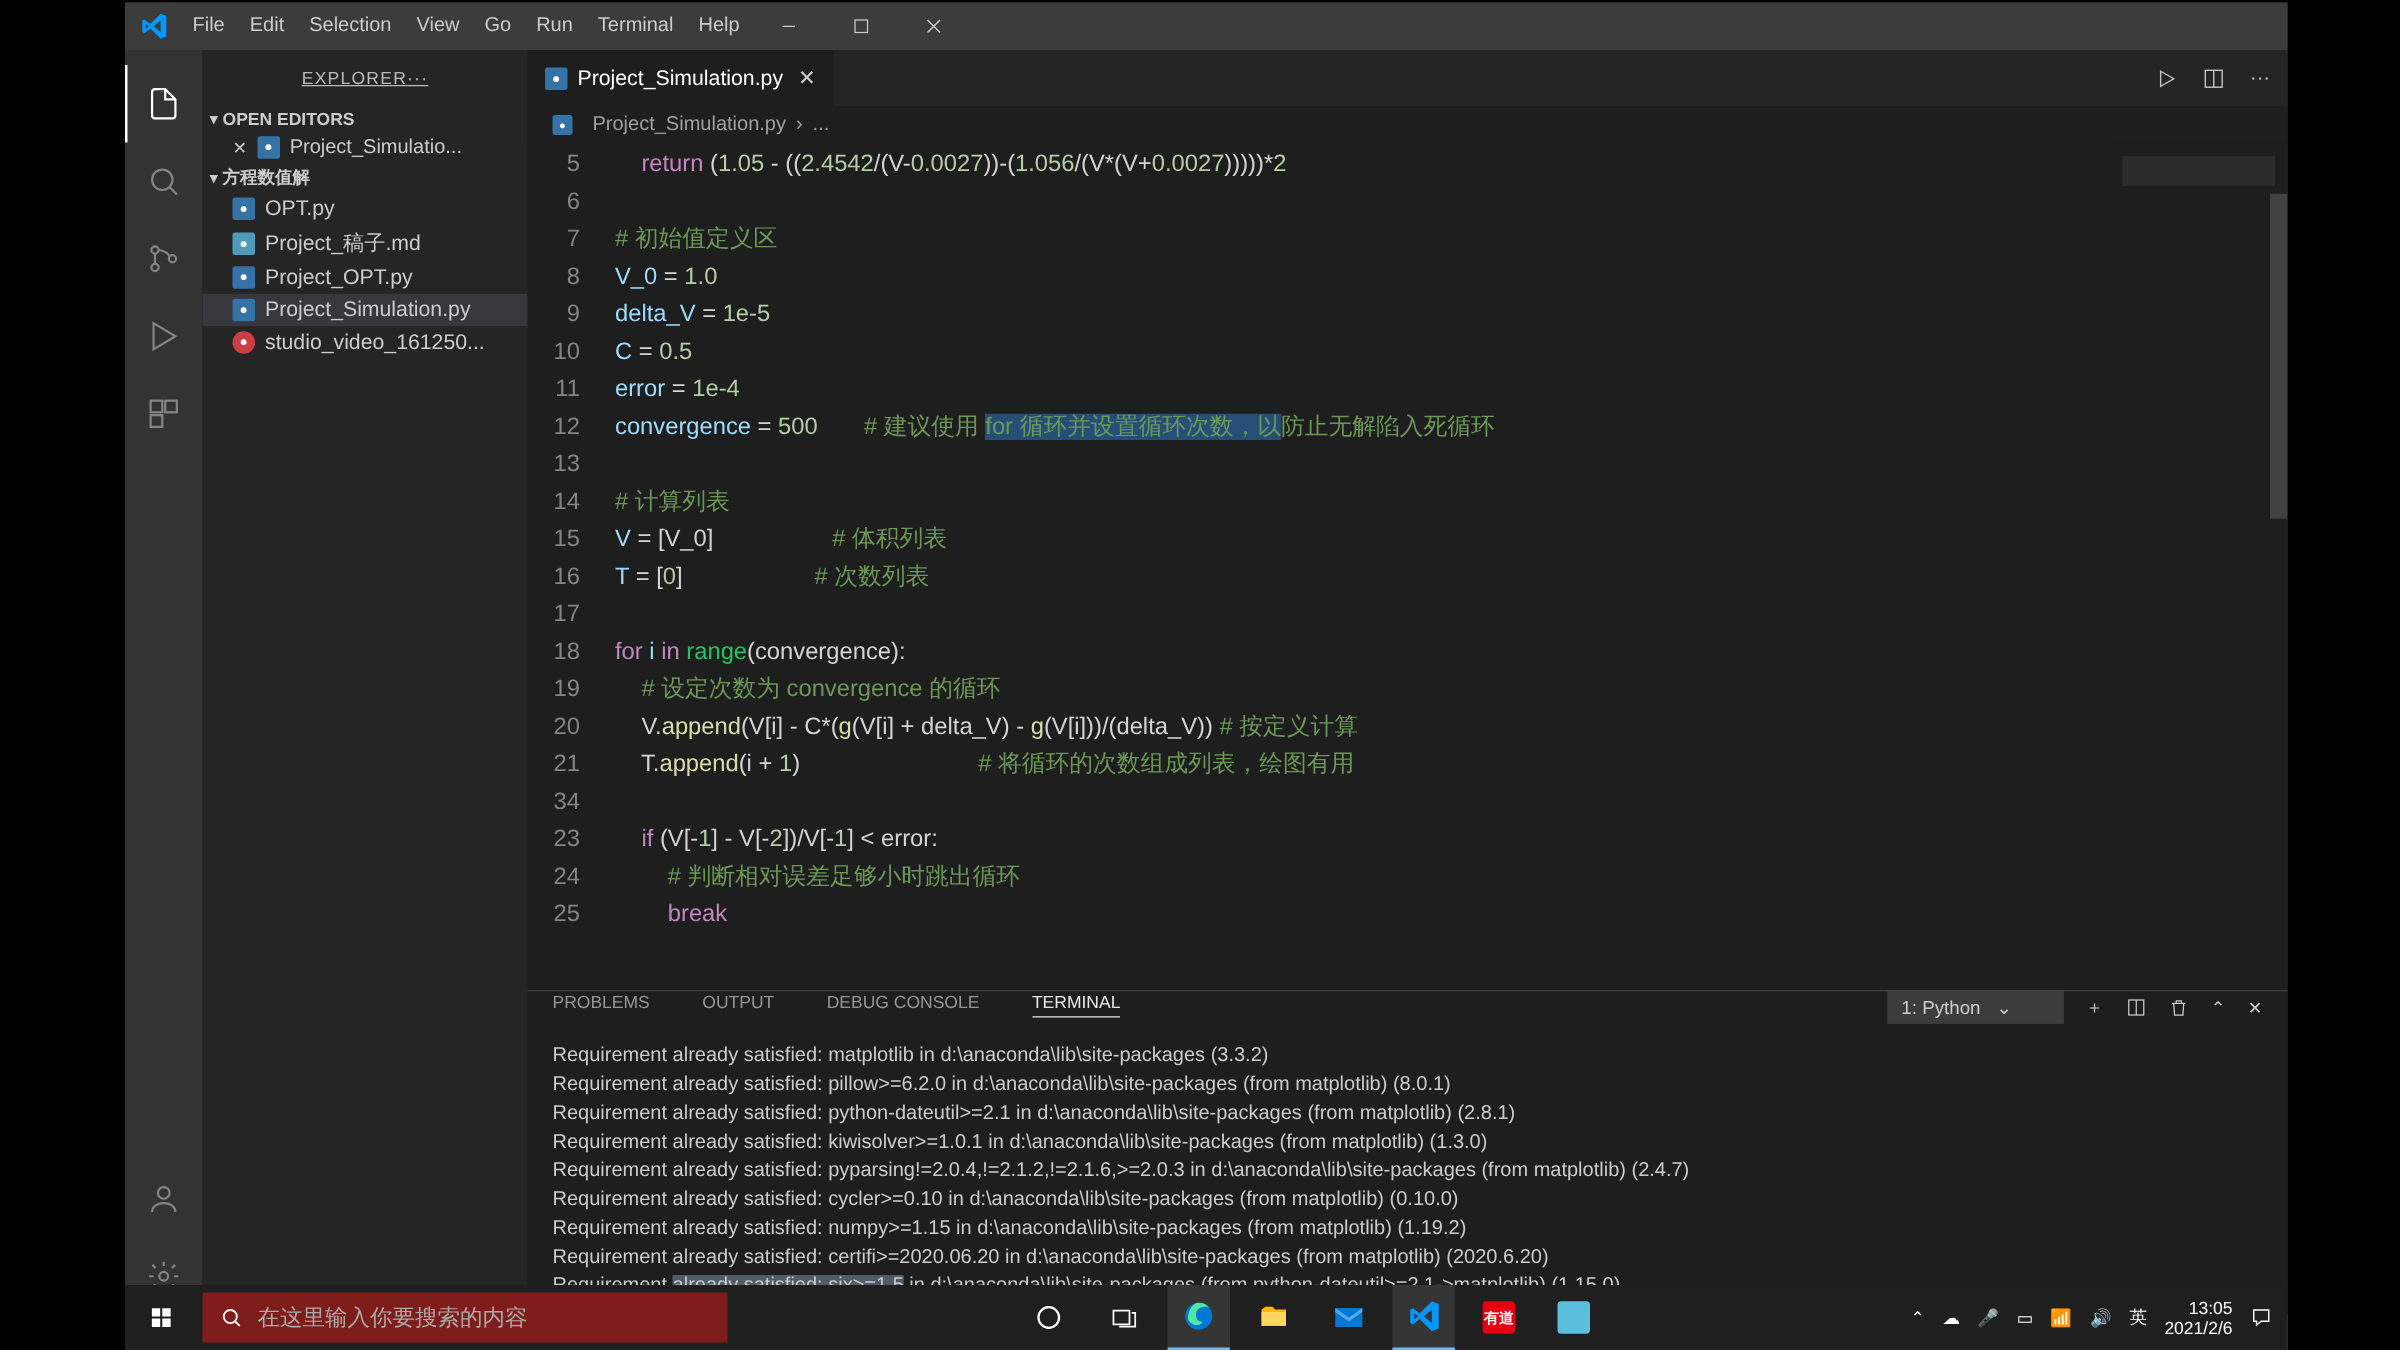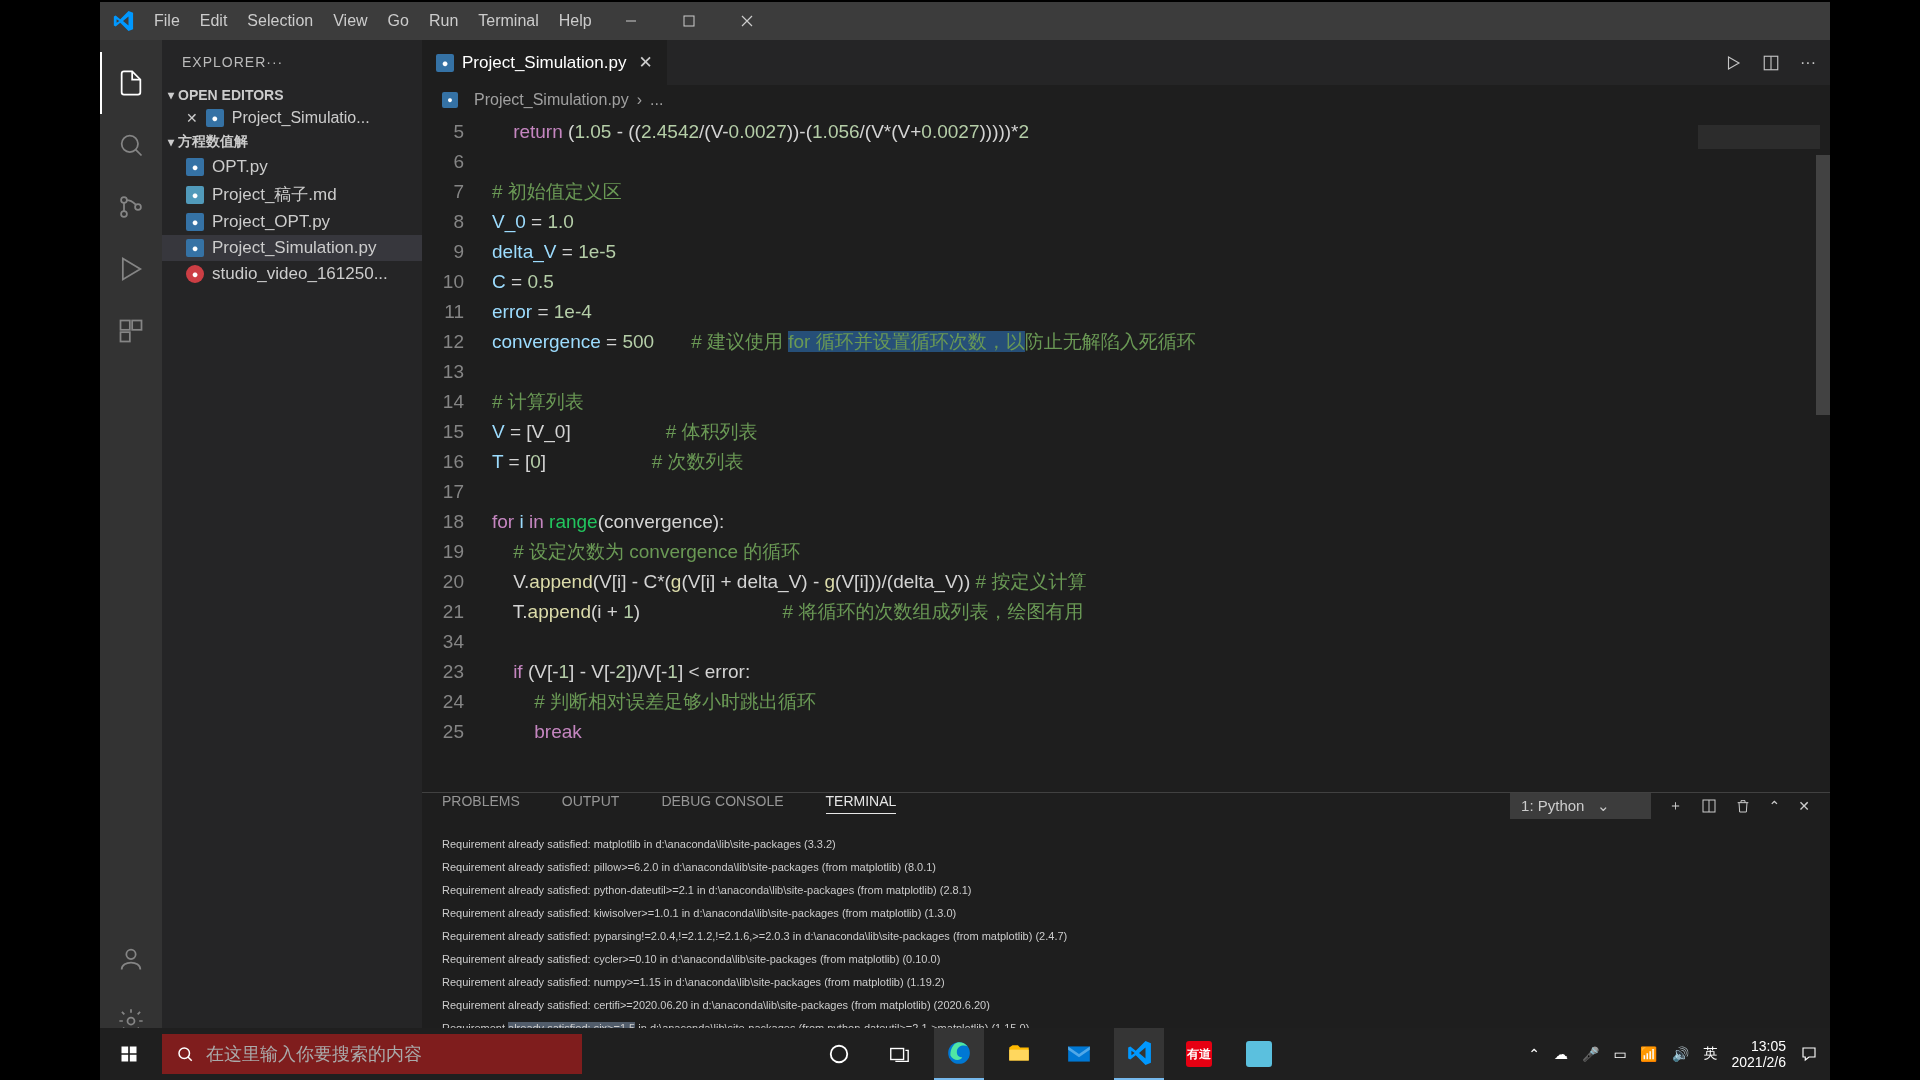--- a/index.html
+++ b/index.html
@@ -24,21 +24,21 @@
 
 
 .main { flex: 1; display: flex; min-height: 0; }
 .activitybar { width: 62px; background: #333333; display: flex; flex-direction: column; align-items: center; padding-top: 12px; }
 .activitybar .act-item { width: 62px; height: 62px; display: flex; align-items: center; justify-content: center; color: #858585; position: relative; }
 .activitybar .act-item.active { color: #ffffff; }
 .activitybar .act-item.active::before { content: ""; position: absolute; left: 0; top: 0; bottom: 0; width: 2px; background: #fff; }
 .activitybar .spacer { flex: 1; }
 
 .sidebar { width: 260px; background: #252526; display: flex; flex-direction: column; font-size: 16px; }
-.sidebar-title { height: 44px; display: flex; align-items: center; padding: 0 20px; color: #bbbbbb; text-transform: uppercase; letter-spacing: 1px; font-size: 14px; justify-content: flex-start; }
+.sidebar-title { height: 44px; display: flex; align-items: center; padding: 0 20px; color: #bbbbbb; text-transform: uppercase; letter-spacing: 1px; font-size: 14px; justify-content: center; text-decoration: underline; }
 .sidebar-section { display: flex; align-items: center; padding: 3px 6px; color: #cccccc; font-weight: bold; font-size: 14px; }
 .sidebar-section .chev { margin-right: 4px; font-size: 12px; }
 .open-editor-item { display: flex; align-items: center; padding: 3px 6px 3px 24px; font-size: 16px; color: #cccccc; }
 .open-editor-item .close-x { margin-right: 8px; color: #ccc; font-size: 14px; }
 .file-item { display: flex; align-items: center; padding: 3px 6px 3px 24px; font-size: 17px; color: #cccccc; }
 .file-item.selected { background: #37373d; }
 .file-icon { width: 18px; height: 18px; margin-right: 8px; border-radius: 2px; display: inline-flex; align-items: center; justify-content: center; font-size: 11px; }
 .py-icon { background: #3572A5; color: #fff; }
 .md-icon { background: #519aba; color: #fff; }
 .video-icon { background: #cc3e44; color: #fff; border-radius: 50%; }
@@ -67,21 +67,21 @@
 .tok-var { color: #9cdcfe; }
 .tok-plain { color: #d4d4d4; }
 .tok-builtin { color: #22c55e; }
 .sel { background: #264f78; }
 
 .panel { height: 260px; background: #1e1e1e; border-top: 1px solid #414141; display: flex; flex-direction: column; }
 .panel-tabs { height: 36px; display: flex; align-items: flex-start; padding: 0 20px; gap: 42px; font-size: 14px; color: #969696; }
 .panel-tab.active { color: #e7e7e7; border-bottom: 1px solid #e7e7e7; padding-bottom: 4px; }
 .panel-actions { margin-left: auto; display: flex; align-items: center; gap: 18px; }
 .panel-select { background: #3c3c3c; border: 1px solid #3c3c3c; color: #ccc; padding: 3px 40px 3px 10px; font-size: 15px; position: relative; }
-.terminal-content { flex: 1; padding: 4px 20px; font-family: Consolas, monospace; font-size: 11px; line-height: 23px; color: #cccccc; overflow: hidden; white-space: pre; }
+.terminal-content { flex: 1; padding: 4px 20px; font-family: Consolas, monospace; font-size: 16px; line-height: 23px; color: #cccccc; overflow: hidden; white-space: pre; }
 .term-highlight { background: #515c6a; }
 
 .statusbar { height: 28px; background: #007acc; color: #ffffff; display: flex; align-items: center; font-size: 15px; padding: 0 12px; gap: 18px; }
 .statusbar .spacer { flex: 1; }
 .status-item { display: flex; align-items: center; gap: 4px; }
 
 
 .taskbar { position: absolute; left: 100px; right: 90px; bottom: 0; height: 52px; background: #1f1f1f; display: flex; align-items: center; }
 .taskbar .start { width: 58px; height: 52px; display: flex; align-items: center; justify-content: center; color: #fff; }
 .taskbar .search { flex: 0 0 420px; height: 40px; margin-left: 4px; background: #7f1d1d; display: flex; align-items: center; padding: 0 14px; color: #aaa; gap: 12px; font-size: 18px; }

